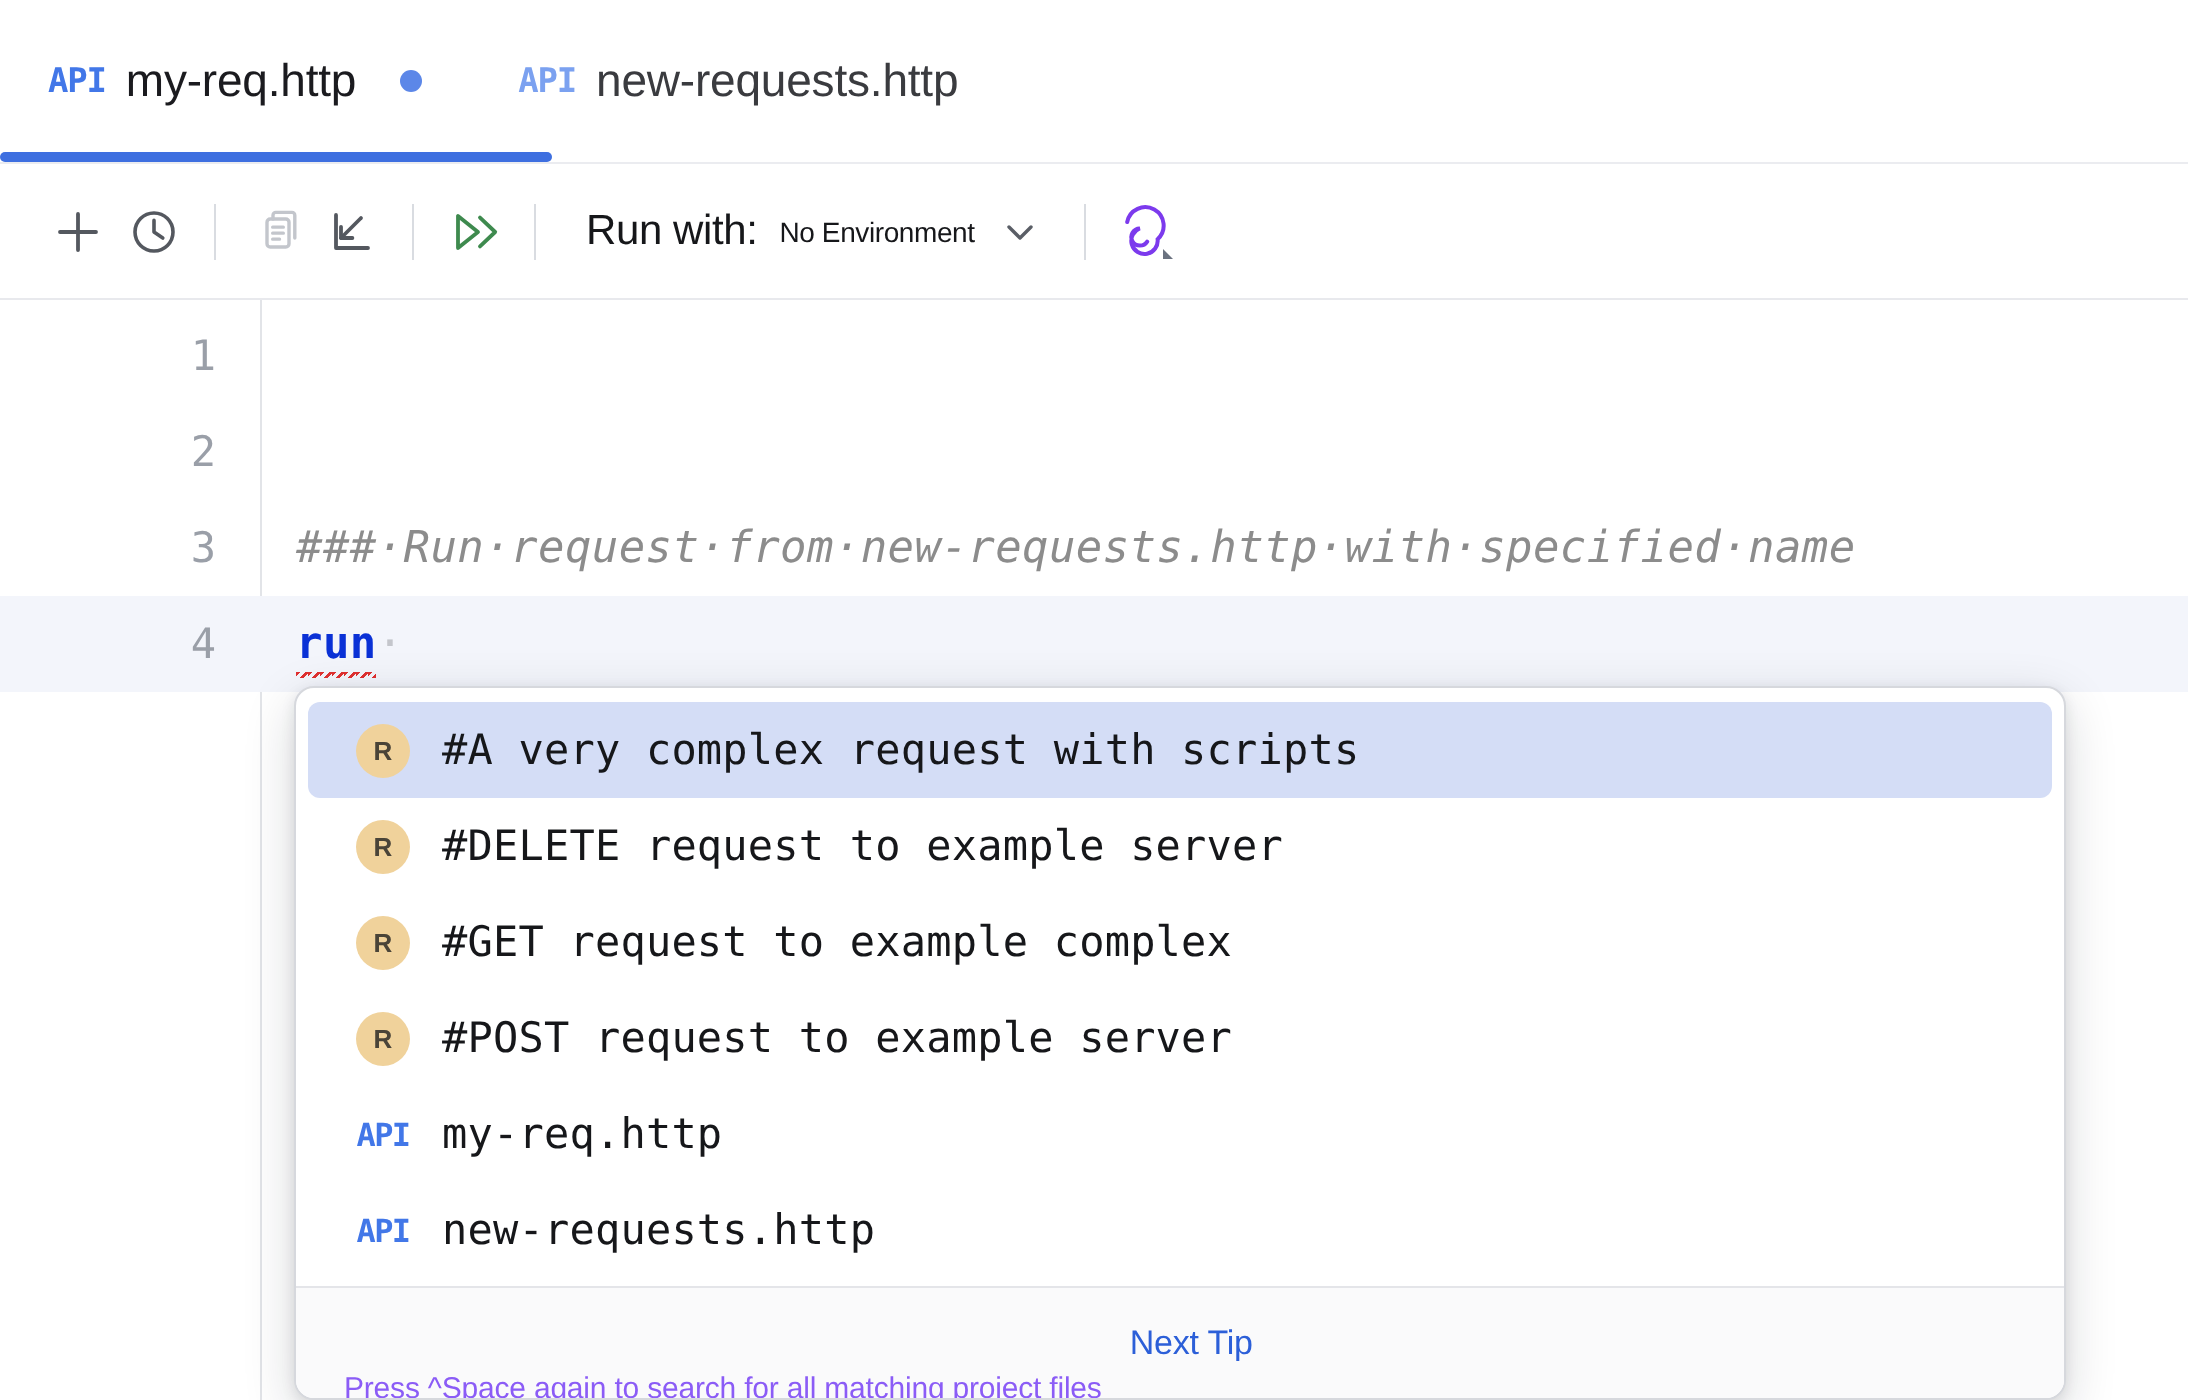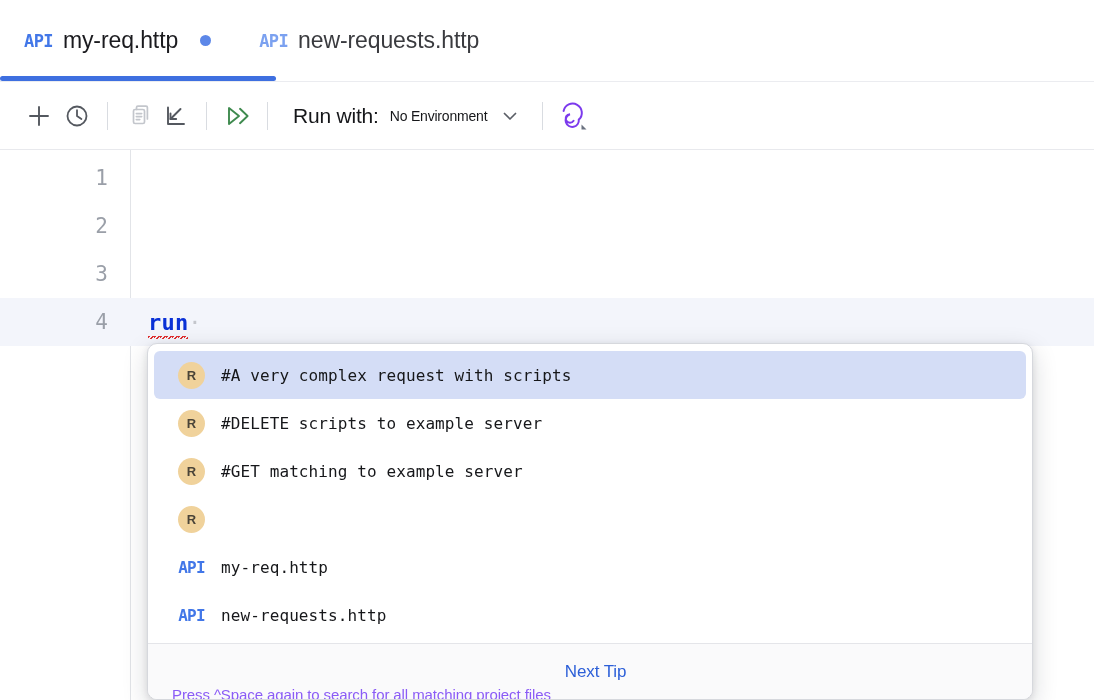--- a/index.html
+++ b/index.html
@@ -119,21 +119,21 @@
   }
   .popup-list { flex: 1 1 auto; padding-top: 7px; }
   .pitem {
     height: 48px; display: flex; align-items: center;
     padding-left: 24px; gap: 16px; cursor: default;
     margin: 0 6px; border-radius: 6px;
   }
   .pitem.selected { background: #D4DDF6; }
   .pitem .ptext {
     font-family: "DejaVu Sans Mono", monospace;
-    font-size: 16px; color: #16171A; letter-spacing: 0.1px; white-space: pre;
+    font-size: 21px; color: #16171A; letter-spacing: 0.1px; white-space: pre;
   }
   .icon-r {
     width: 27px; height: 27px; border-radius: 50%;
     background: #F0D29B;
     display: flex; align-items: center; justify-content: center;
     font-family: "Liberation Sans", sans-serif;
     font-size: 13px; font-weight: 600; color: #4A4438;
     flex: 0 0 auto;
   }
   .icon-api {
@@ -246,48 +246,50 @@
     <div class="code-line" style="position:absolute;left:0;top:4px;width:1094px;">
       <span class="ln">1</span>
     </div>
 
     <div class="code-line" style="position:absolute;left:0;top:52px;width:1094px;">
       <span class="ln">2</span>
     </div>
 
     <div class="code-line" style="position:absolute;left:0;top:100px;width:1094px;">
       <span class="ln">3</span>
+      <span class="code-text cmt">###·Run·request·from·new-requests.http·with·specified·name</span>
     </div>
 
     <div class="code-line current" style="position:absolute;left:0;top:148px;width:1094px;">
       <span class="ln">4</span>
       <span class="code-text"><span class="kw err-underline">run</span><span class="dot-space">·</span></span>
     </div>
 
     <div class="popup" style="top:193px;">
 
       <div class="popup-list">
 
         <div class="pitem selected">
           <span class="icon-r">R</span>
           <span class="ptext">#A very complex request with scripts</span>
         </div>
 
         <div class="pitem">
           <span class="icon-r">R</span>
-          <span class="ptext">#DELETE scripts to example server</span>
+          <span class="ptext">#DELETE request to example server</span>
         </div>
 
         <div class="pitem">
           <span class="icon-r">R</span>
-          <span class="ptext">#GET matching to example server</span>
+          <span class="ptext">#GET request to example complex</span>
         </div>
 
         <div class="pitem">
           <span class="icon-r">R</span>
+          <span class="ptext">#POST request to example server</span>
         </div>
 
         <div class="pitem">
           <span class="icon-api">API</span>
           <span class="ptext">my-req.http</span>
         </div>
 
         <div class="pitem">
           <span class="icon-api">API</span>
           <span class="ptext">new-requests.http</span>

